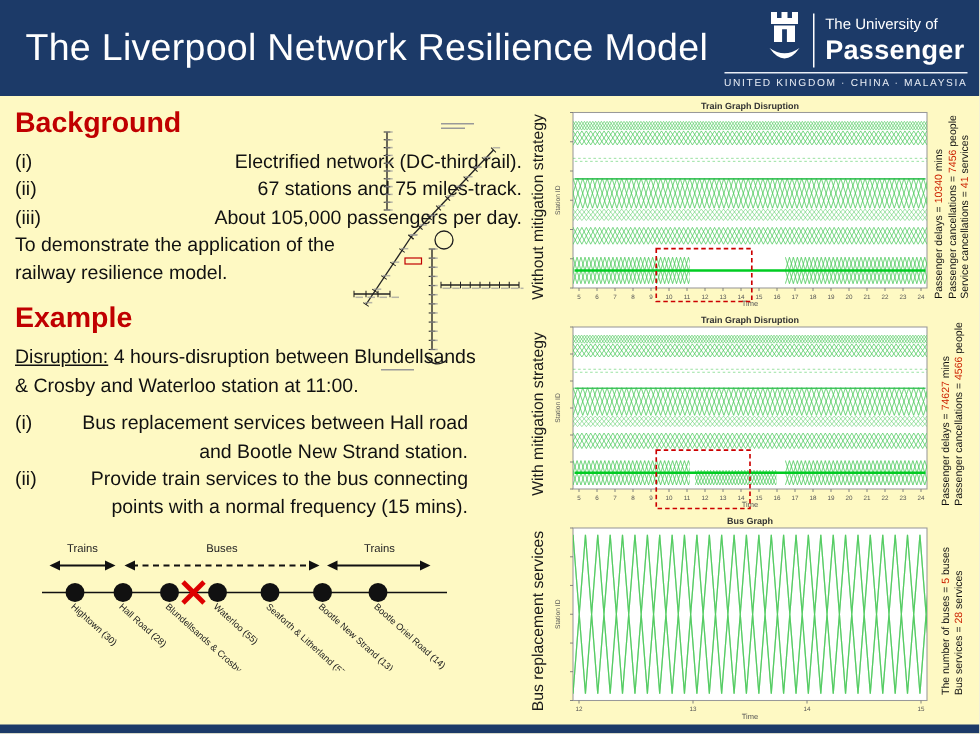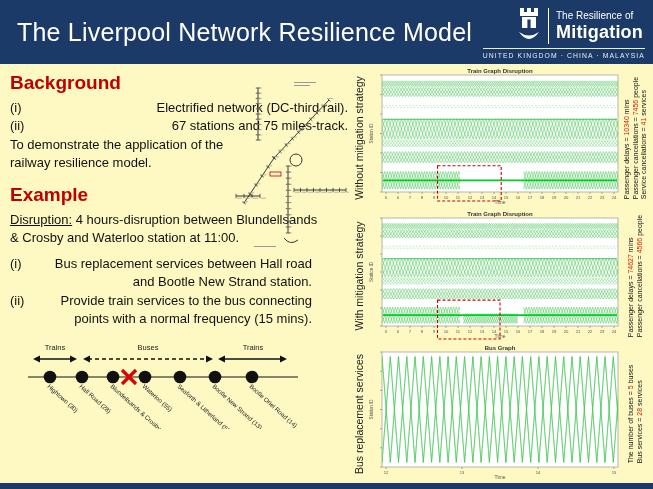--- a/index.html
+++ b/index.html
@@ -58,38 +58,42 @@
       <span>
         <svg width="24" height="36" viewBox="0 0 24 36">
           <path fill="#fff" d="M3,2 h4 v4 h3 v-4 h4 v4 h3 v-4 h4 v8 h-18 z"></path>
           <rect x="5" y="11" width="14" height="11" fill="#fff"></rect>
           <rect x="10.4" y="13.5" width="3.2" height="8.5" fill="#1c3a68"></rect>
           <path fill="#fff" d="M2,26 q10,7 20,0 q-5,7 -10,7 q-5,0 -10,-7 z"></path>
         </svg>
       </span>
       <span class="divider"></span>
       <span class="uni">
-        <div class="l1">The Resilience of</div>
-        <div class="l2">Mitigation</div>
+        <div class="l1">The University of</div>
+        <div class="l2">Passenger</div>
       </span>
     </div>
     <div class="logo-rule"></div>
     <div class="campuses">UNITED KINGDOM · CHINA · MALAYSIA</div>
   </div>
 
   <div class="left-col">
     <div class="red-h">Background</div>
     <div class="num-list" id="bg-list">
         <div class="row">
           <span class="num">(i)</span>
           <span class="txt">Electrified network (DC-third rail).</span>
         </div>
         <div class="row">
           <span class="num">(ii)</span>
           <span class="txt">67 stations and 75 miles-track.</span>
+        </div>
+        <div class="row">
+          <span class="num">(iii)</span>
+          <span class="txt">About 105,000 passengers per day.</span>
         </div>
       </div>
 
     <p class="body-p obj-text">To demonstrate the application of the railway resilience model.</p>
 
     <div class="red-h spaced">Example</div>
     <p class="body-p dis-p"><span class="ul">Disruption:</span><span> 4 hours-disruption between Blundellsands &amp; Crosby and Waterloo station at 11:00.</span></p>
     <div class="num-list mit-list" id="mit-list">
         <div class="row">
           <span class="num">(i)</span>

